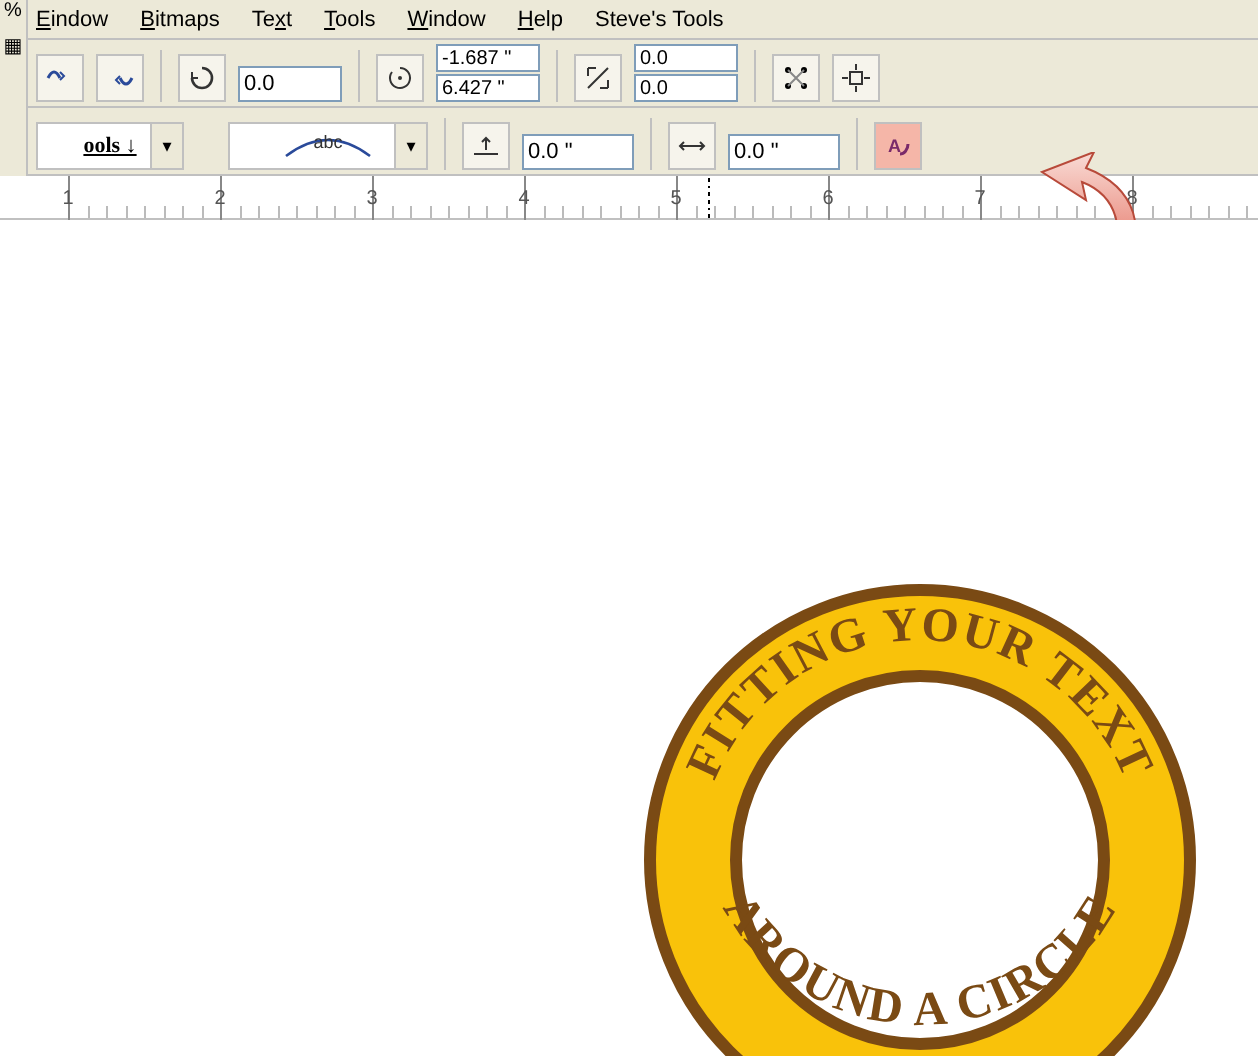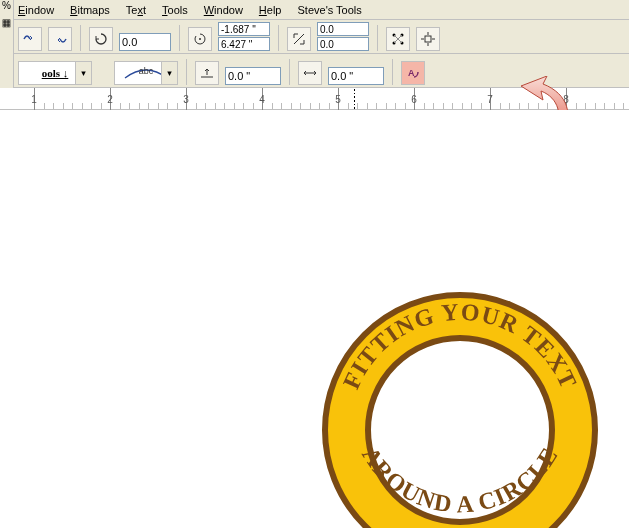--- a/index.html
+++ b/index.html
@@ -230,21 +230,21 @@
       </svg>
   </div>
 </div>
 
 <div class="toolbar" style="padding-left:18px">
   <div class="select">
     <span style="font-family:serif;font-weight:bold;text-decoration:underline">ools ↓</span>
     <span class="dd">▾</span>
   </div>
   <div style="width:10px"></div>
-  <div class="select" style="width:64px">
+  <div class="select" style="width:100px">
     <svg width="50" height="18" viewBox="0 0 50 18">
         <path d="M4 14 Q25 -2 46 14" stroke="#2a4a9a" fill="none" stroke-width="1.3"></path>
         <text x="25" y="10" text-anchor="middle" font-size="9" fill="#333">abc</text>
       </svg>
     <span class="dd">▾</span>
   </div>
   <div class="divider"></div>
   <div class="tb-btn">
     <svg viewBox="0 0 16 16">
         <path d="M2 12h12M8 4v6M6 6l2-2 2 2" stroke="#333" fill="none"></path>

